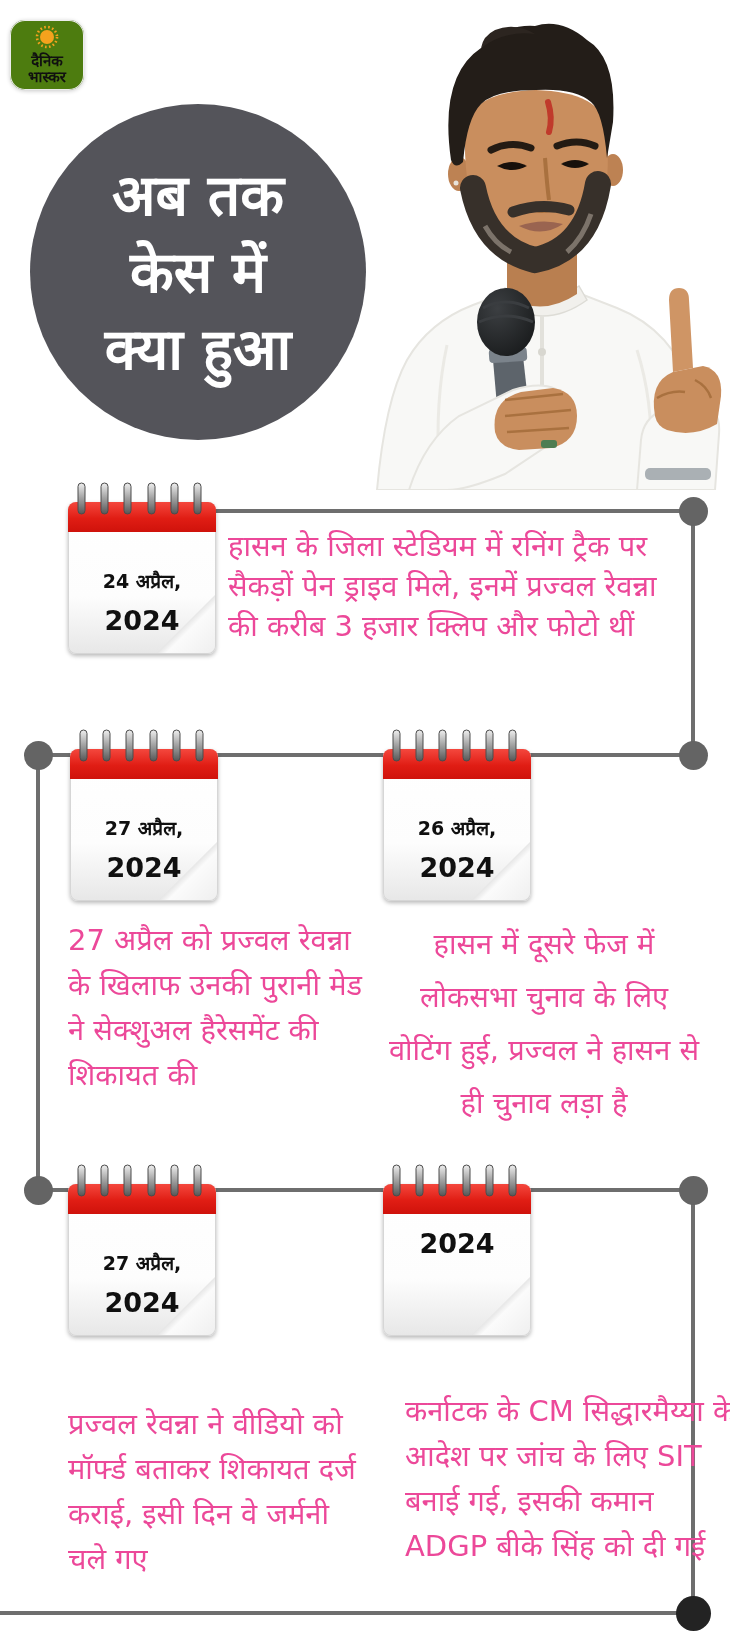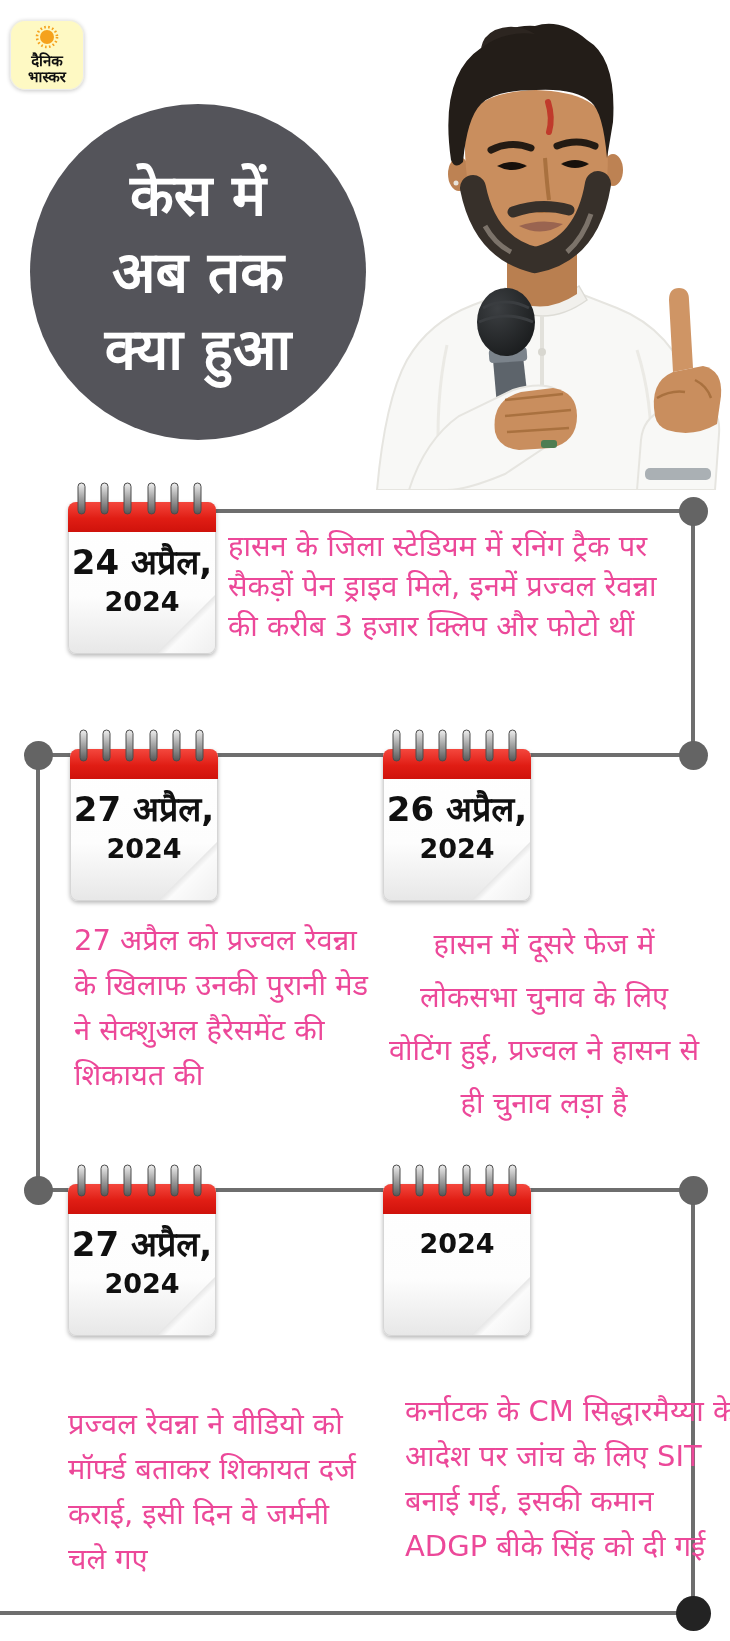--- a/index.html
+++ b/index.html
@@ -5,21 +5,21 @@
   html,body { margin:0; padding:0; }
   body {
     width:730px; height:1641px; position:relative; overflow:hidden;
     background:#ffffff;
     font-family:"DejaVu Sans","Liberation Sans",sans-serif;
   }
 
   
   .logo {
     position:absolute; left:10px; top:20px; width:74px; height:70px;
-    background:#fef9c3; border-radius:15px; z-index:7;
+    background:#4d7c0f; border-radius:15px; z-index:7;
     box-shadow:0 1px 4px rgba(0,0,0,.22), inset 0 0 0 1px #ececec;
     display:flex; flex-direction:column; align-items:center; padding-top:5px; box-sizing:border-box;
   }
   .logo-text { font-weight:bold; font-size:15px; line-height:16px; color:#101010; letter-spacing:0; }
 
   
   .title-circle {
     position:absolute; left:30px; top:104px; width:336px; height:336px;
     border-radius:50%; background:#54545a; z-index:6;
     display:flex; flex-direction:column; justify-content:center; align-items:center;
@@ -41,33 +41,33 @@
     position:absolute; left:0; top:20px; width:148px; height:152px; border-radius:8px;
     background:linear-gradient(#ffffff 0%, #fdfdfd 62%, #e7e7e7 100%);
     box-shadow:0 2px 4px rgba(0,0,0,.28), inset 0 0 0 1px #d6d6d6;
   }
   .cal-red {
     position:absolute; left:0; top:20px; width:148px; height:30px;
     border-radius:8px 8px 0 0;
     background:linear-gradient(#f4473d 0%, #e01d14 55%, #cf120b 100%);
   }
   .cal-dates { position:absolute; left:0; top:60px; width:148px; text-align:center; color:#101010; font-weight:bold; }
-  .cal-date { font-size:34px; line-height:40px; }
+  .cal-date { font-size:19px; line-height:40px;margin-top:19px; }
   .cal-year { font-size:27px; line-height:40px; }
   .cal-curl {
     position:absolute; right:1px; bottom:1px; width:58px; height:58px;
     clip-path:polygon(100% 0, 0 100%, 100% 100%);
     background:linear-gradient(315deg, #efefef 0%, #fbfbfb 42%, #c7c7c7 62%, #ffffff 78%, #f2f2f2 100%);
     border-bottom-right-radius:8px;
   }
 
   
   .tl-text { position:absolute; color:#ec4899; font-size:29px; z-index:2; }
   .t1 { left:228px; top:526px; width:452px; line-height:40px; }
-  .t2 { left:68px;  top:918px; width:300px; line-height:45px;margin-left:6px; }
+  .t2 { left:68px;  top:918px; width:300px; line-height:45px; }
   .t3 { left:385px; top:918px; width:318px; line-height:53px;text-align:center; }
   .t4 { left:68px;  top:1402px; width:300px; line-height:45px; }
   .t5 { left:405px; top:1341px; width:332px; line-height:45px;margin-top:48px; }
 </style>
 </head>
 <body>
 
 <svg width="0" height="0" style="position:absolute" aria-hidden="true">
   <defs>
     <linearGradient id="ringGrad" x1="0" y1="0" x2="0" y2="1">
@@ -161,22 +161,22 @@
       <path d="M318,372 L314,300 Q314,288 324,288 Q334,288 334,300 L338,368 Z" fill="#cf9565"></path>
       <path d="M300,416 Q294,382 318,372 L348,366 Q368,370 366,396 L362,424 Q338,438 312,430 Q302,426 300,416 Z" fill="#c98e5e"></path>
       <path d="M302,398 Q316,390 330,392" stroke="#a9713f" stroke-width="2.5" fill="none"></path>
       <path d="M340,380 Q352,386 356,398" stroke="#a9713f" stroke-width="2.5" fill="none"></path>
       <rect x="290" y="468" width="66" height="12" rx="5" fill="#aab0b4"></rect>
     </g>
   </svg>
 </div>
 
 <div class="title-circle">
+  <span class="title-line">अब तक</span>
   <span class="title-line">केस में</span>
-  <span class="title-line">अब तक</span>
   <span class="title-line">क्या हुआ</span>
 </div>
 
 <div class="tl-line" style="left:212px; top:509px; width:483px; height:4px;"></div>
 <div class="tl-line" style="left:691px; top:509px; width:4px; height:250px;"></div>
 <div class="tl-line" style="left:36px; top:753px; width:659px; height:4px;"></div>
 <div class="tl-line" style="left:36px; top:755px; width:4px; height:437px;"></div>
 <div class="tl-line" style="left:36px; top:1188px; width:659px; height:4px;"></div>
 <div class="tl-line" style="left:691px; top:1188px; width:4px; height:427px;"></div>
 <div class="tl-line" style="left:0; top:1611px; width:695px; height:4px;"></div>

